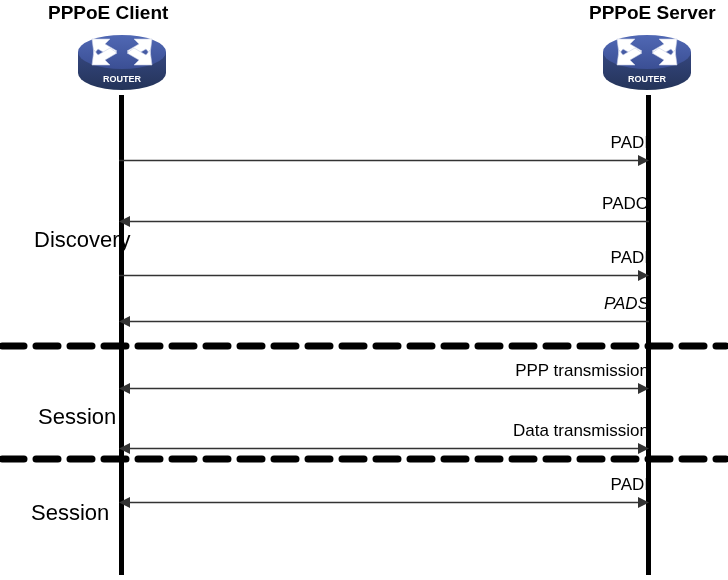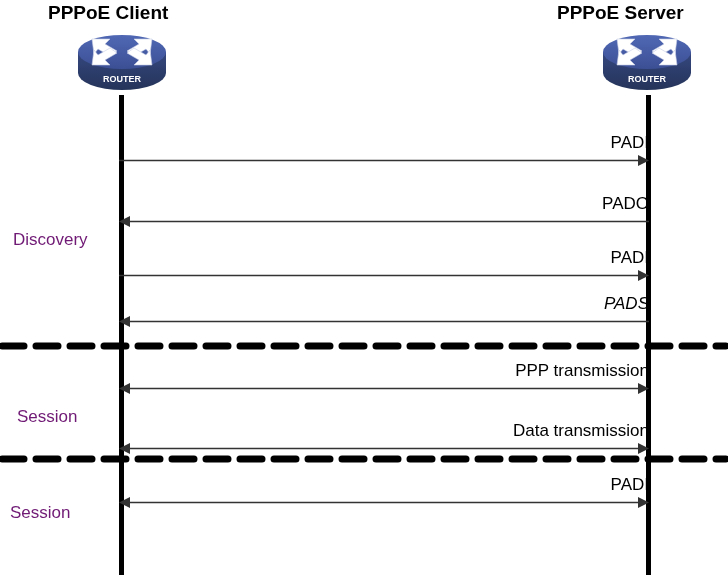--- a/index.html
+++ b/index.html
@@ -20,21 +20,21 @@
   
   .node-title {
     position: absolute;
     font-size: 19px;
     font-weight: bold;
     color: #000000;
     white-space: nowrap;
     line-height: 22px;
   }
   #client-title { left: 48px;  top: 2px; }
-  #server-title { left: 557px; top: 2px; }
+  #server-title { left: 589px; top: 2px; }
 
   
   .router-icon {
     position: absolute;
     width: 92px;
     height: 72px;
   }
   #client-router { left: 76px;  top: 26px; }
   #server-router { left: 601px; top: 26px; }
 
@@ -81,24 +81,25 @@
     left: 0;
     top: 21px;
     width: 530px;
     height: 13px;
   }
   .message .msg-arrow svg { display: block; }
 
   
   .phase-label {
     position: absolute;
-    font-size: 17px;
-    color: #701a75;
+    font-size: 22px;
+    color: #000000;
     white-space: nowrap;
     line-height: 20px;
+    margin-left: 21px;
   }
   #phase-label-discovery { left: 13px; top: 230px; }
   #phase-label-session   { left: 17px; top: 407px; }
   #phase-label-terminate { left: 10px; top: 503px; }
 </style>
 </head>
 <body>
 
 <div id="canvas">
 

